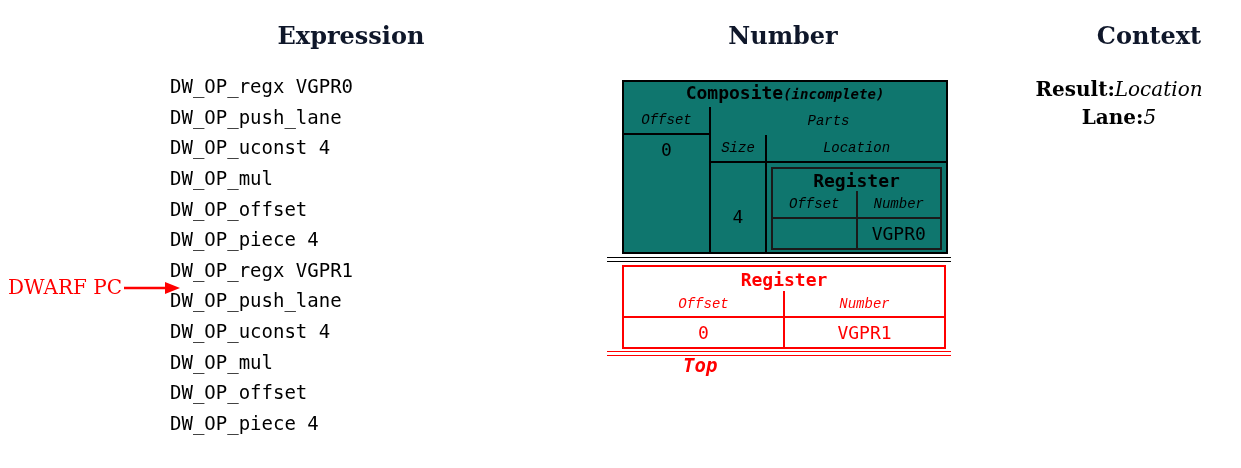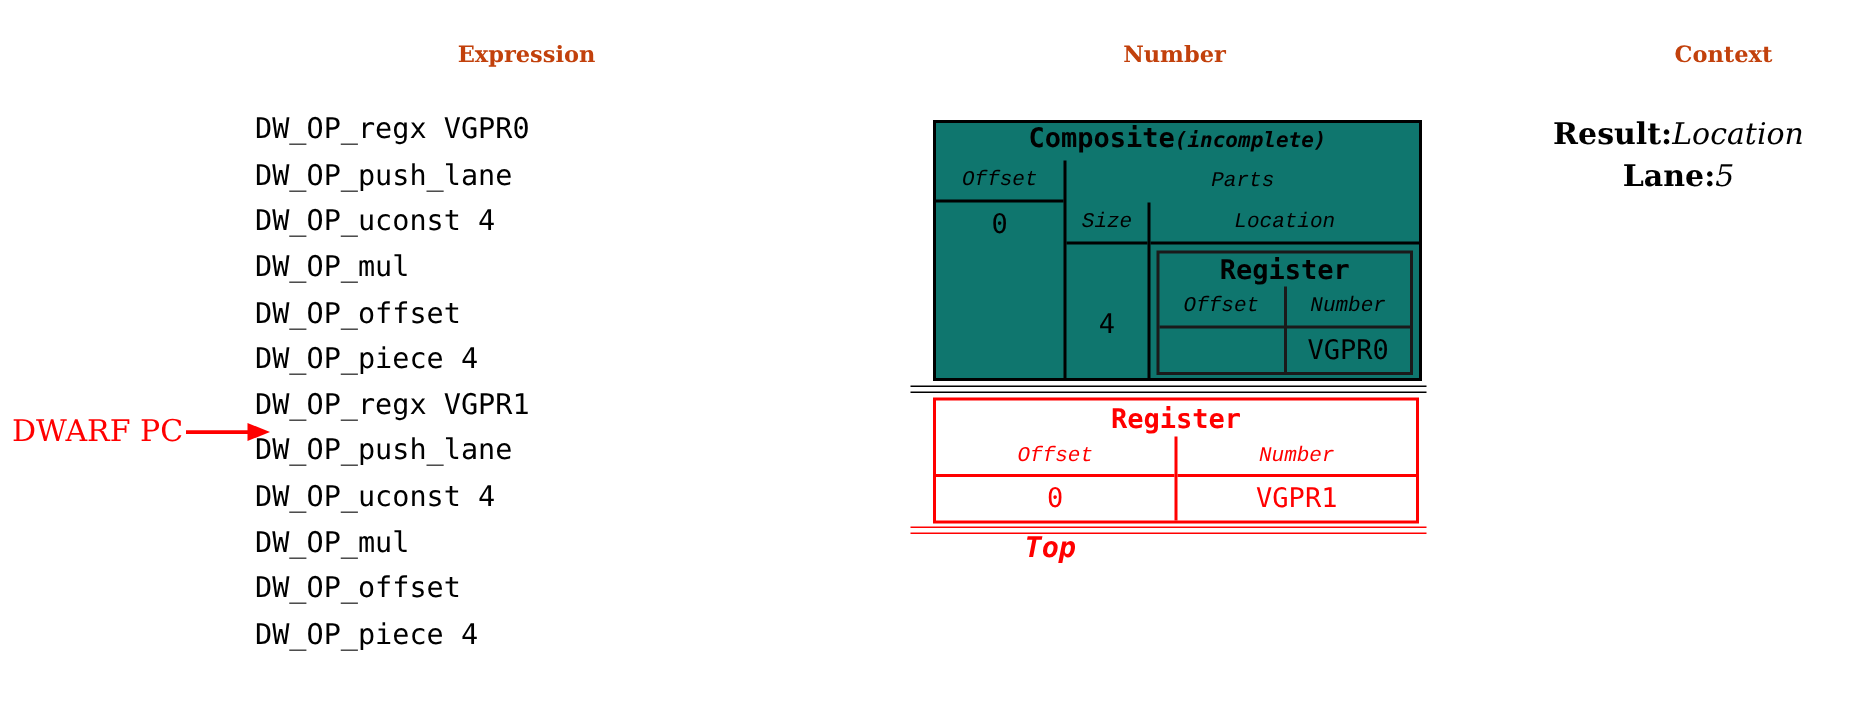--- a/index.html
+++ b/index.html
@@ -13,23 +13,23 @@
     color: #000;
   }
   
   .col-header {
     position: absolute;
     top: 24px;
     width: 220px;
     text-align: center;
     font-family: "DejaVu Serif", serif;
     font-weight: bold;
-    font-size: 15px;
+    font-size: 24px;
     line-height: 24px;
-    color: #c2410c;
+    color: #0f172a;
   }
   #hdr-expression { left: 241px; }
   #hdr-stack      { left: 673px; }
   #hdr-context    { left: 1039px; }
 
   
   .ops {
     position: absolute;
     left: 170px;
     top: 71px;

